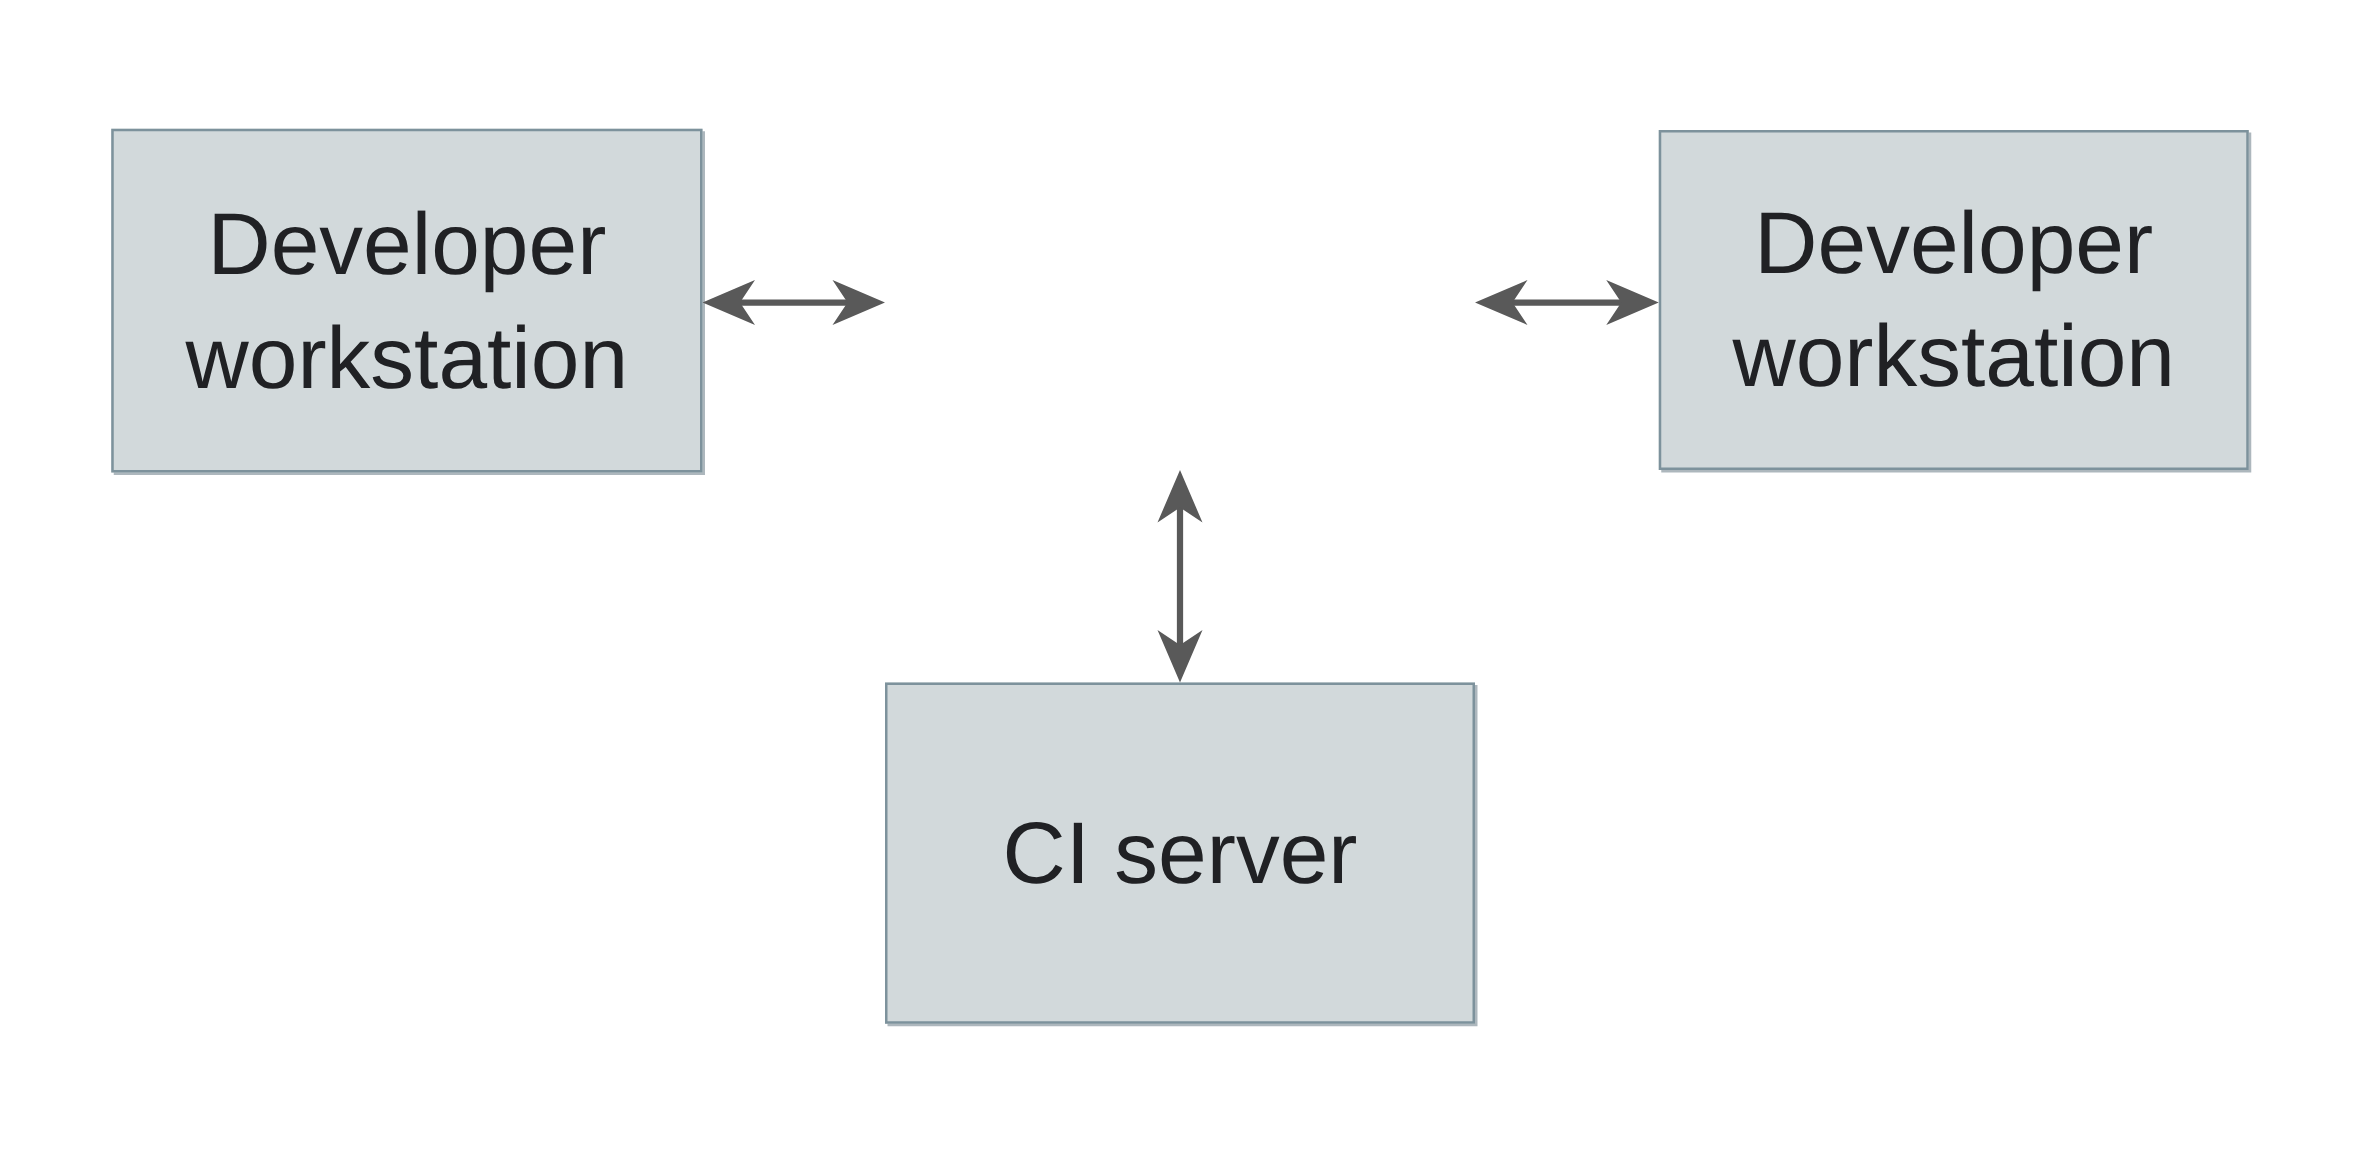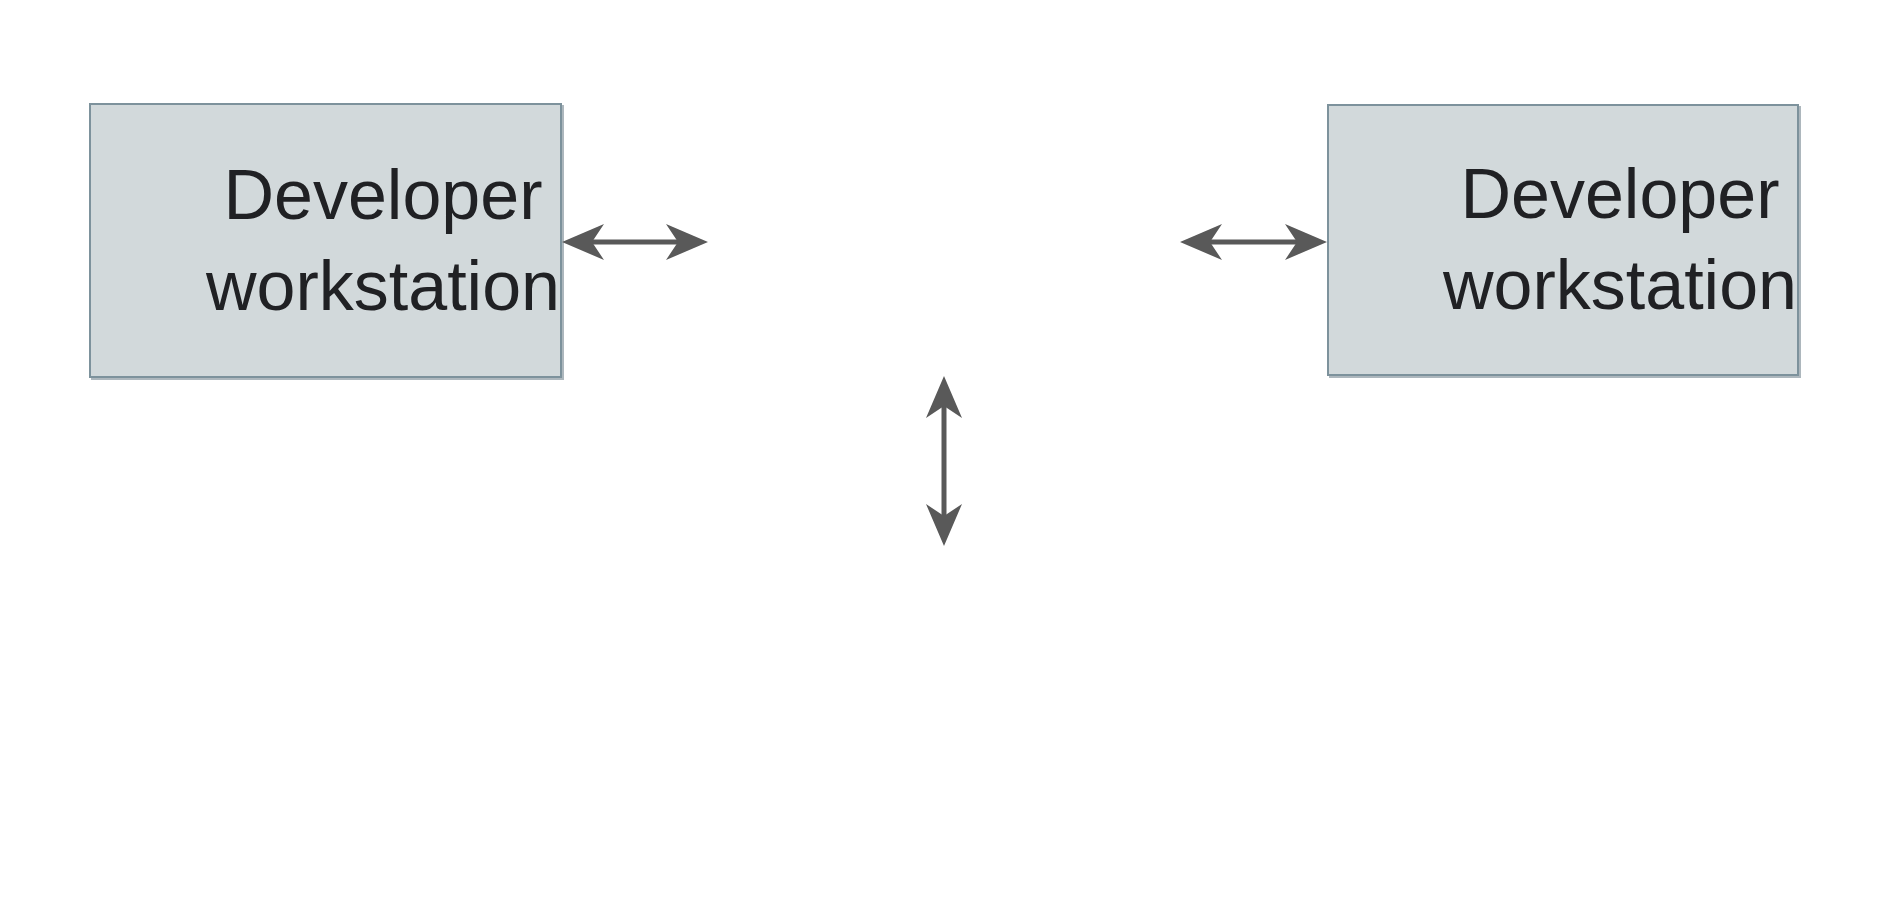--- a/index.html
+++ b/index.html
@@ -19,21 +19,21 @@
     inset: 0;
   }
   .node {
     position: absolute;
     box-sizing: border-box;
     background: var(--box-fill, #d2d9db);
     border: 2px solid var(--box-border, #7d929c);
     box-shadow: 2px 2px 0 rgba(73, 96, 108, 0.45);
     display: flex;
     align-items: center;
-    justify-content: flex-end;
+    justify-content: center;
     text-align: center;
   }
   .node-label {
     font-size: 70px;
     line-height: 1.3;
     color: var(--text-color, #202124);
     white-space: pre-line;
     letter-spacing: 0px;
   }
   .arrow {
@@ -64,20 +64,23 @@
     <span class="node-label">Developer
 workstation</span>
   </div>
 
 
   <div class="node" id="node-dev-right">
     <span class="node-label">Developer
 workstation</span>
   </div>
 
+  <div class="node" id="node-ci">
+    <span class="node-label">CI server</span>
+  </div>
 
   <svg class="arrow" id="arrow-left" width="146" height="44" viewBox="0 0 146 44" aria-hidden="true">
     <line x1="28" y1="22" x2="118" y2="22"></line>
     <polygon points="0,22 42,4 30,22 42,40"></polygon>
     <polygon points="146,22 104,4 116,22 104,40"></polygon>
   </svg>
 
   <svg class="arrow" id="arrow-right" width="147" height="44" viewBox="0 0 147 44" aria-hidden="true">
     <line x1="28" y1="22" x2="119" y2="22"></line>
     <polygon points="0,22 42,4 30,22 42,40"></polygon>

